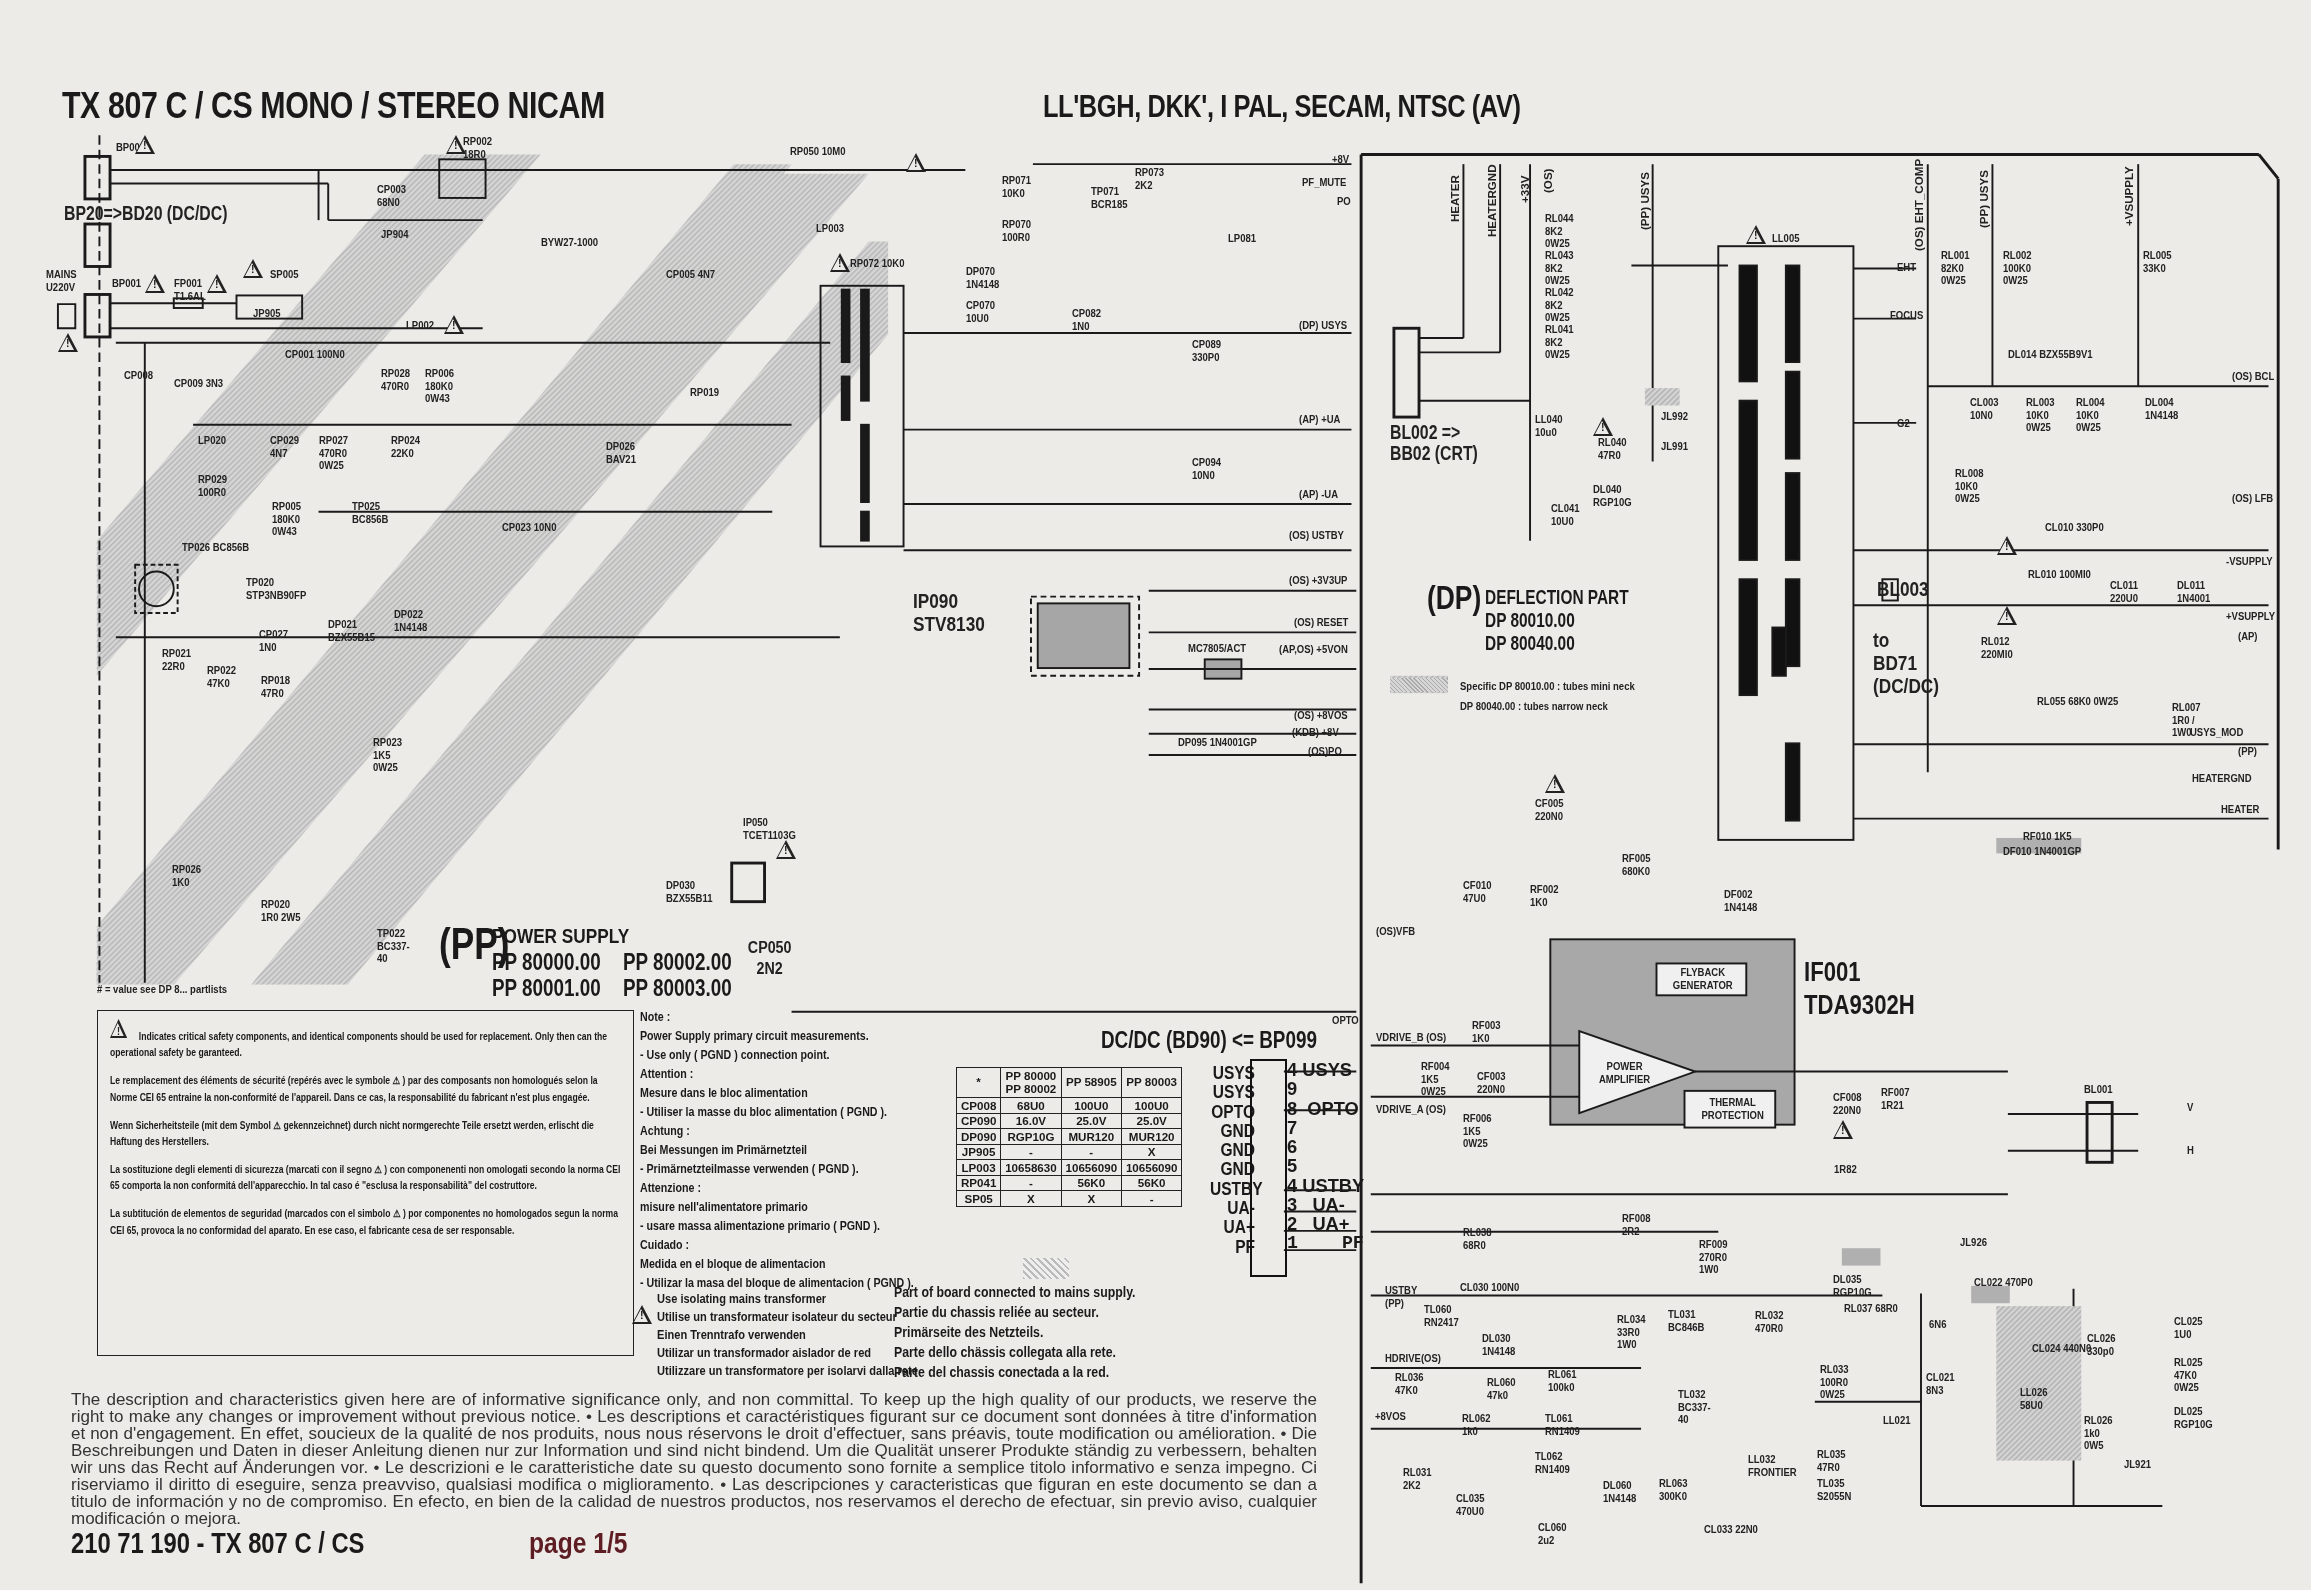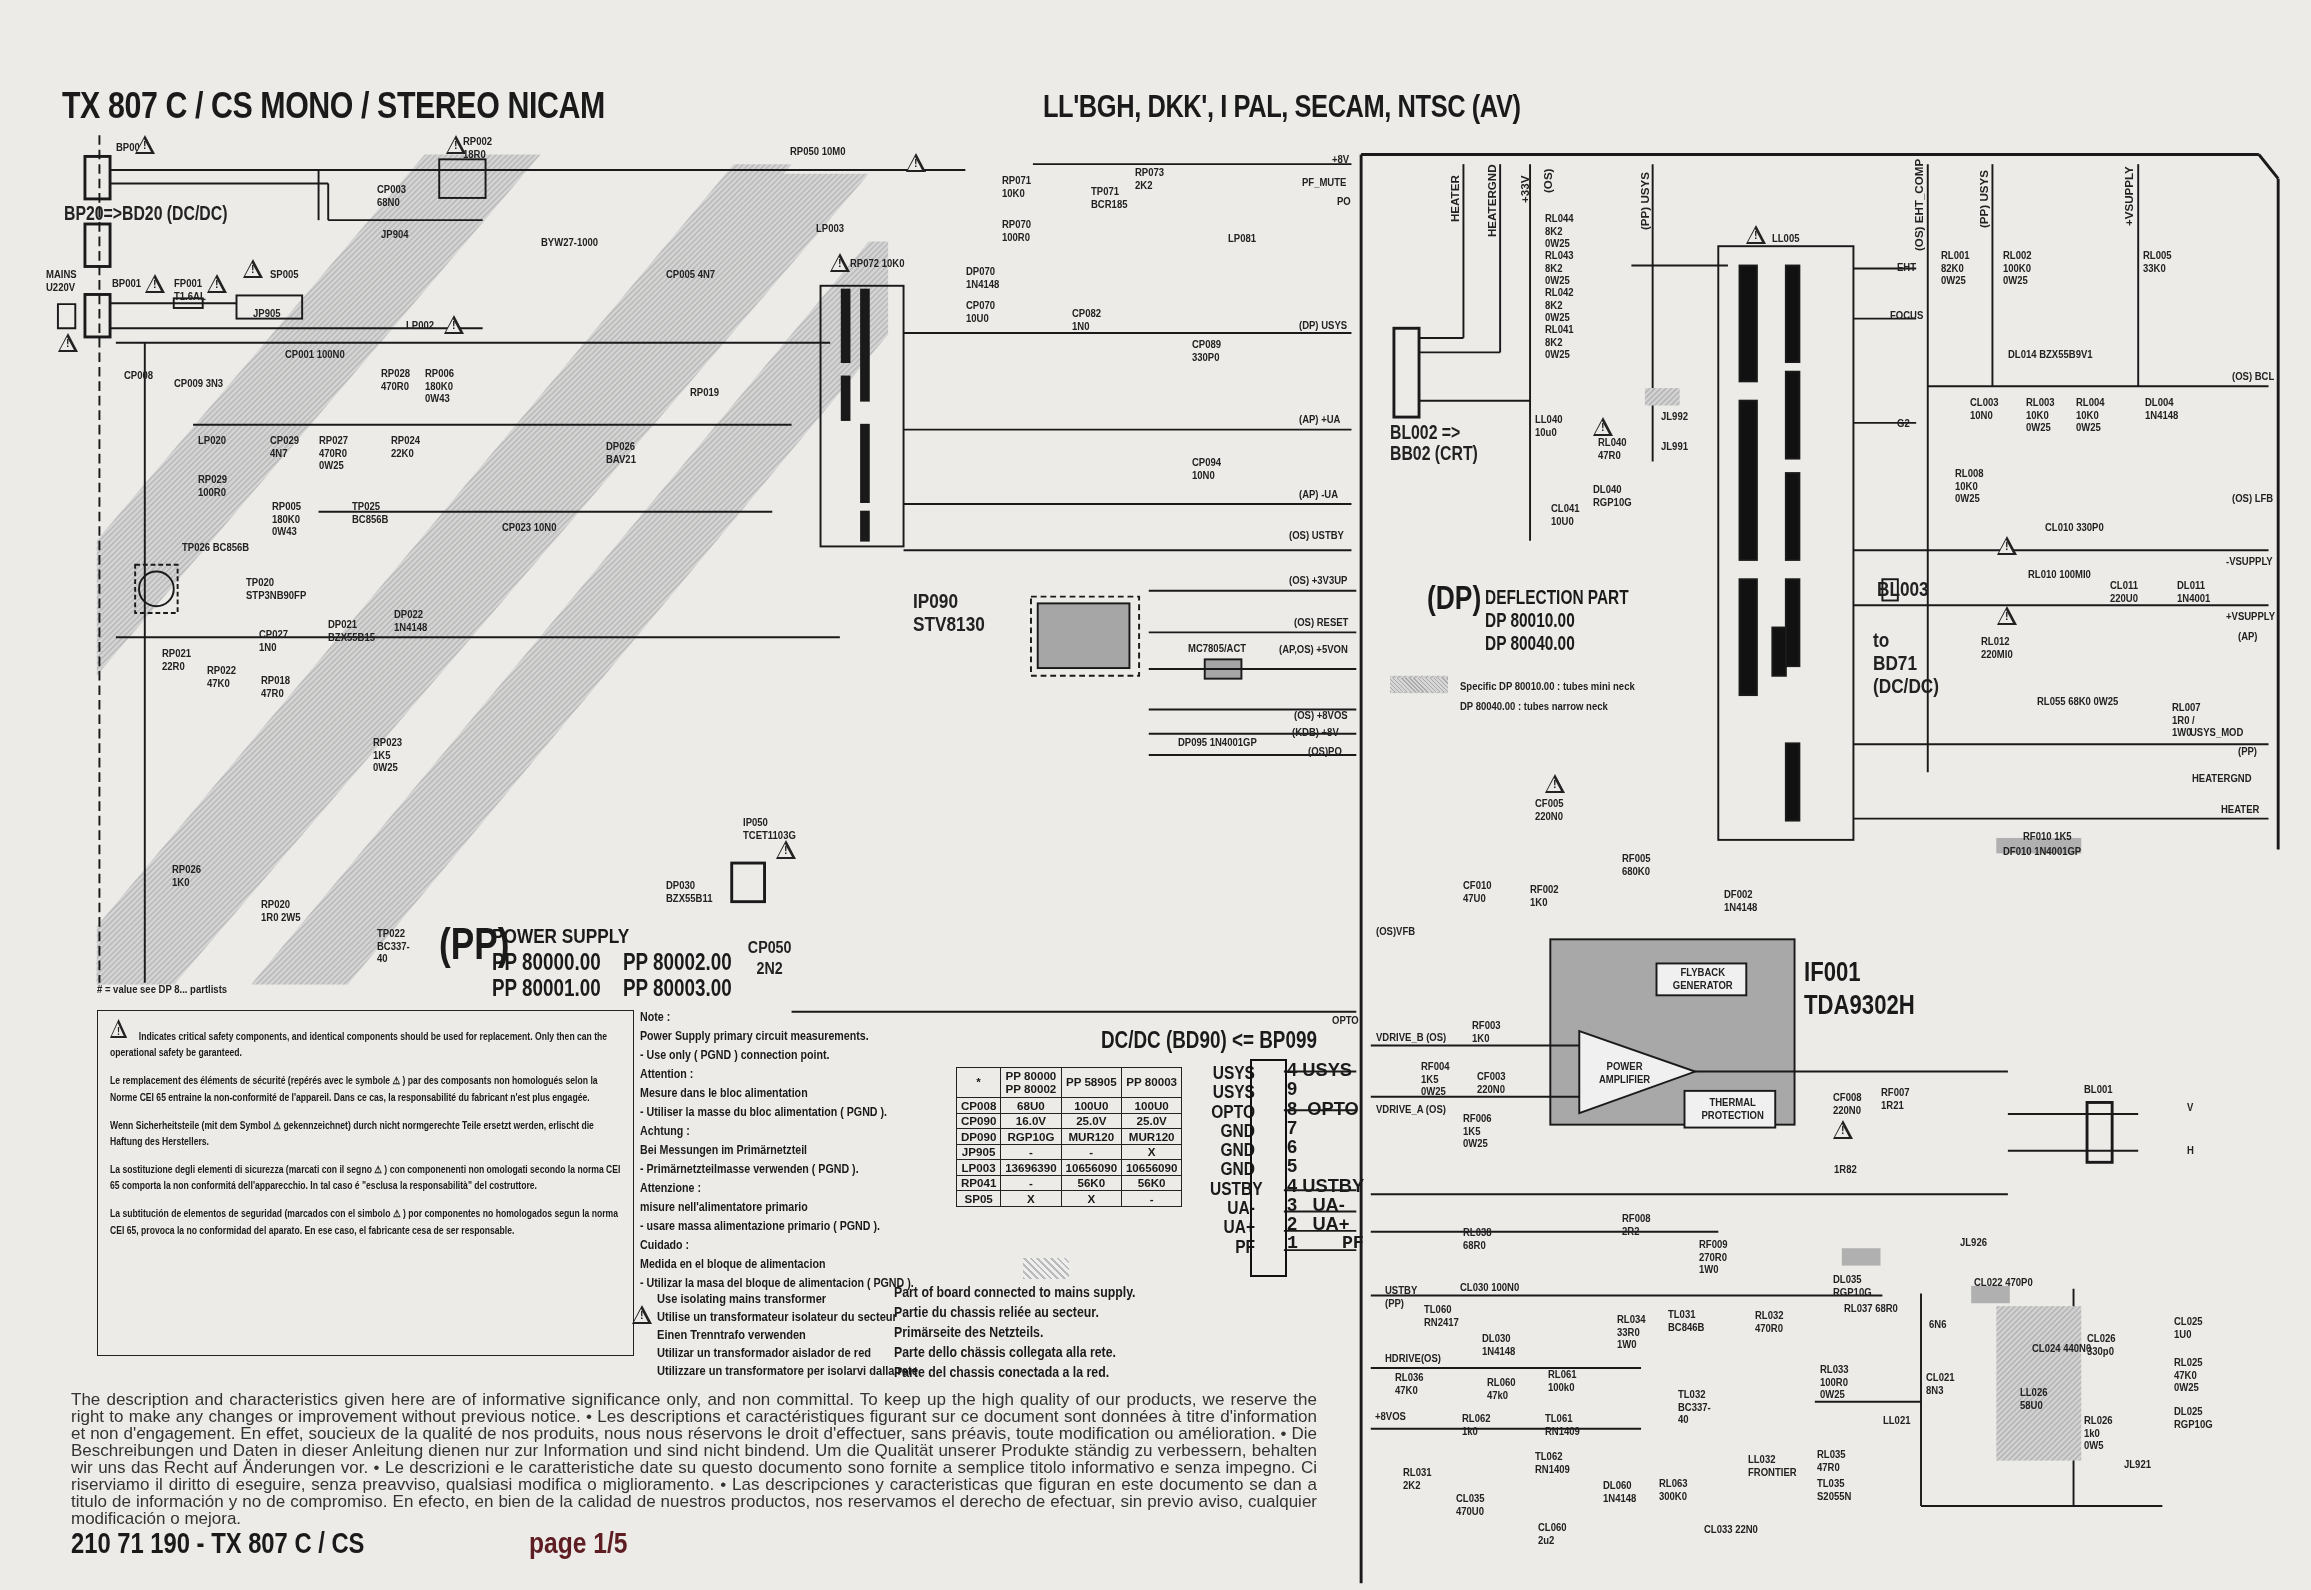--- a/index.html
+++ b/index.html
@@ -499,21 +499,21 @@
         <td>MUR120</td>
       </tr>
   <tr>
         <td>JP905</td>
         <td>-</td>
         <td>-</td>
         <td>X</td>
       </tr>
   <tr>
         <td>LP003</td>
-        <td>13696390</td>
+        <td>10658630</td>
         <td>10656090</td>
         <td>10656090</td>
       </tr>
   <tr>
         <td>RP041</td>
         <td>-</td>
         <td>56K0</td>
         <td>56K0</td>
       </tr>
   <tr>

